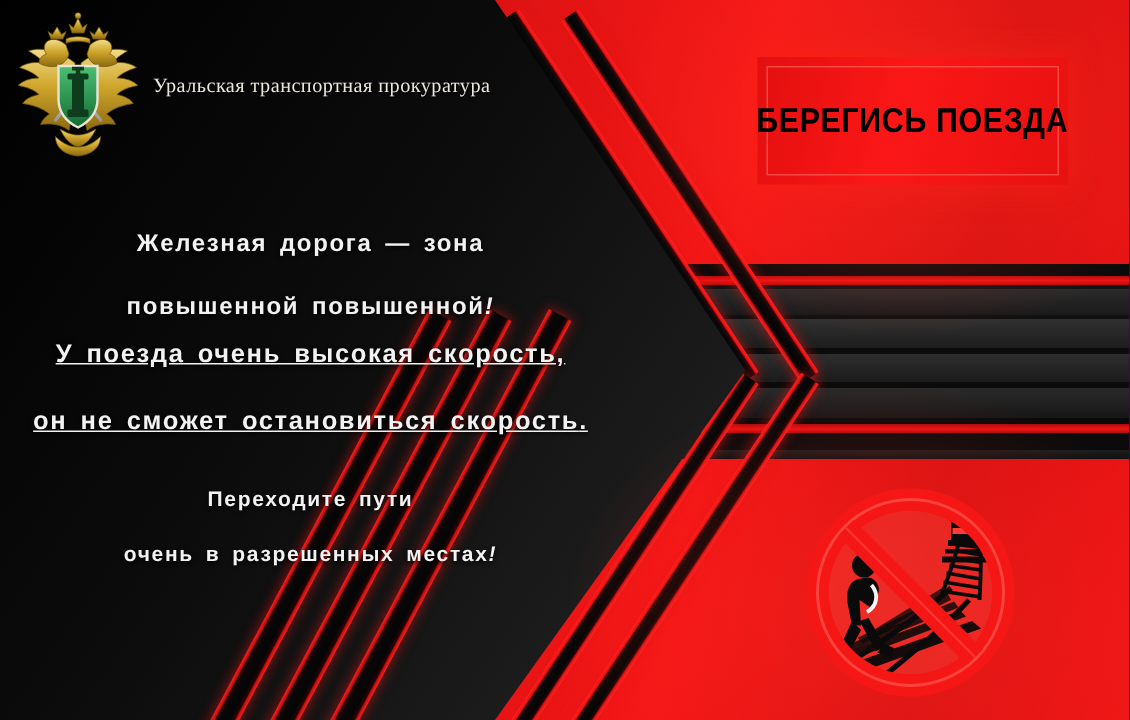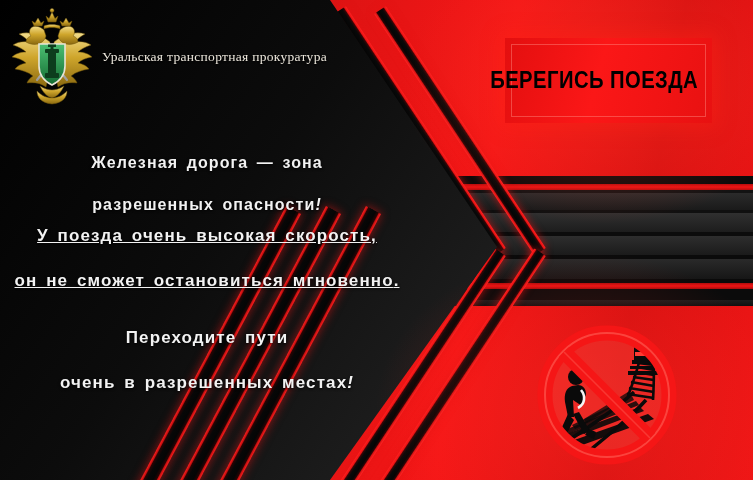--- a/index.html
+++ b/index.html
@@ -134,21 +134,21 @@
 
   
   .banner {
     position: absolute;
     left: 505px; top: 38px;
     width: 207px; height: 85px;
     background: linear-gradient(105deg, #e30f0f 0%, #fb1717 45%, #e81111 100%);
     box-shadow: 0 0 18px 4px rgba(255,30,20,.45);
     display: flex;
     align-items: center;
-    justify-content: flex-end;
+    justify-content: center;
   }
   .banner-inner {
     position: absolute;
     left: 6px; top: 6px; right: 6px; bottom: 6px;
     border: 1px solid rgba(255,140,130,.45);
   }
   .banner-text {
     position: relative;
     color: #000;
     font-family: "Liberation Sans Narrow", "Liberation Sans", sans-serif;
@@ -166,21 +166,21 @@
     font-weight: bold;
     text-align: center;
     letter-spacing: 1.1px;
     word-spacing: 3px;
     line-height: 1.32;
     text-shadow: 0 1px 3px rgba(0,0,0,.95);
     white-space: pre-line;
   }
   .msg-1 { left: 0px; top: 131px; width: 414px; font-size: 16px; }
   .msg-2 { left: 0px; top: 203px; width: 414px; font-size: 17px; text-decoration: underline; }
-  .msg-3 { left: 0px; top: 305px; width: 414px; font-size: 17px; }
+  .msg-3 { left: 0px; top: 305px; width: 414px; font-size: 14px; }
   .bang { font-style: italic; font-weight: bold; }
 
   
   .sign {
     position: absolute;
     left: 528px; top: 322px;
     width: 158px; height: 146px;
   }
   .sign svg { width: 100%; height: 100%; display: block; }
 </style>
@@ -284,26 +284,26 @@
     <span class="org-name">Уральская транспортная прокуратура</span>
   </div>
 
   <div class="banner">
     <div class="banner-inner"></div>
     <div class="banner-text">БЕРЕГИСЬ ПОЕЗДА</div>
   </div>
 
   <div class="msg msg-1">
     <span>Железная  дорога  —  зона</span><br>
-    <span>разрешенных  опасности</span><span class="bang">!</span>
+    <span>повышенной  повышенной</span><span class="bang">!</span>
   </div>
 
   <div class="msg msg-2">
     <span>У  поезда  очень  высокая  скорость,</span><br>
-    <span>он  не  сможет  остановиться  мгновенно</span><span>.</span>
+    <span>он  не  сможет  остановиться  скорость</span><span>.</span>
   </div>
 
   <div class="msg msg-3">
     <span>Переходите  пути</span><br>
     <span>очень  в  разрешенных  местах</span><span class="bang">!</span>
   </div>
 
   <div class="sign">
     <svg viewBox="0 0 158 146" xmlns="http://www.w3.org/2000/svg">
       <defs>

